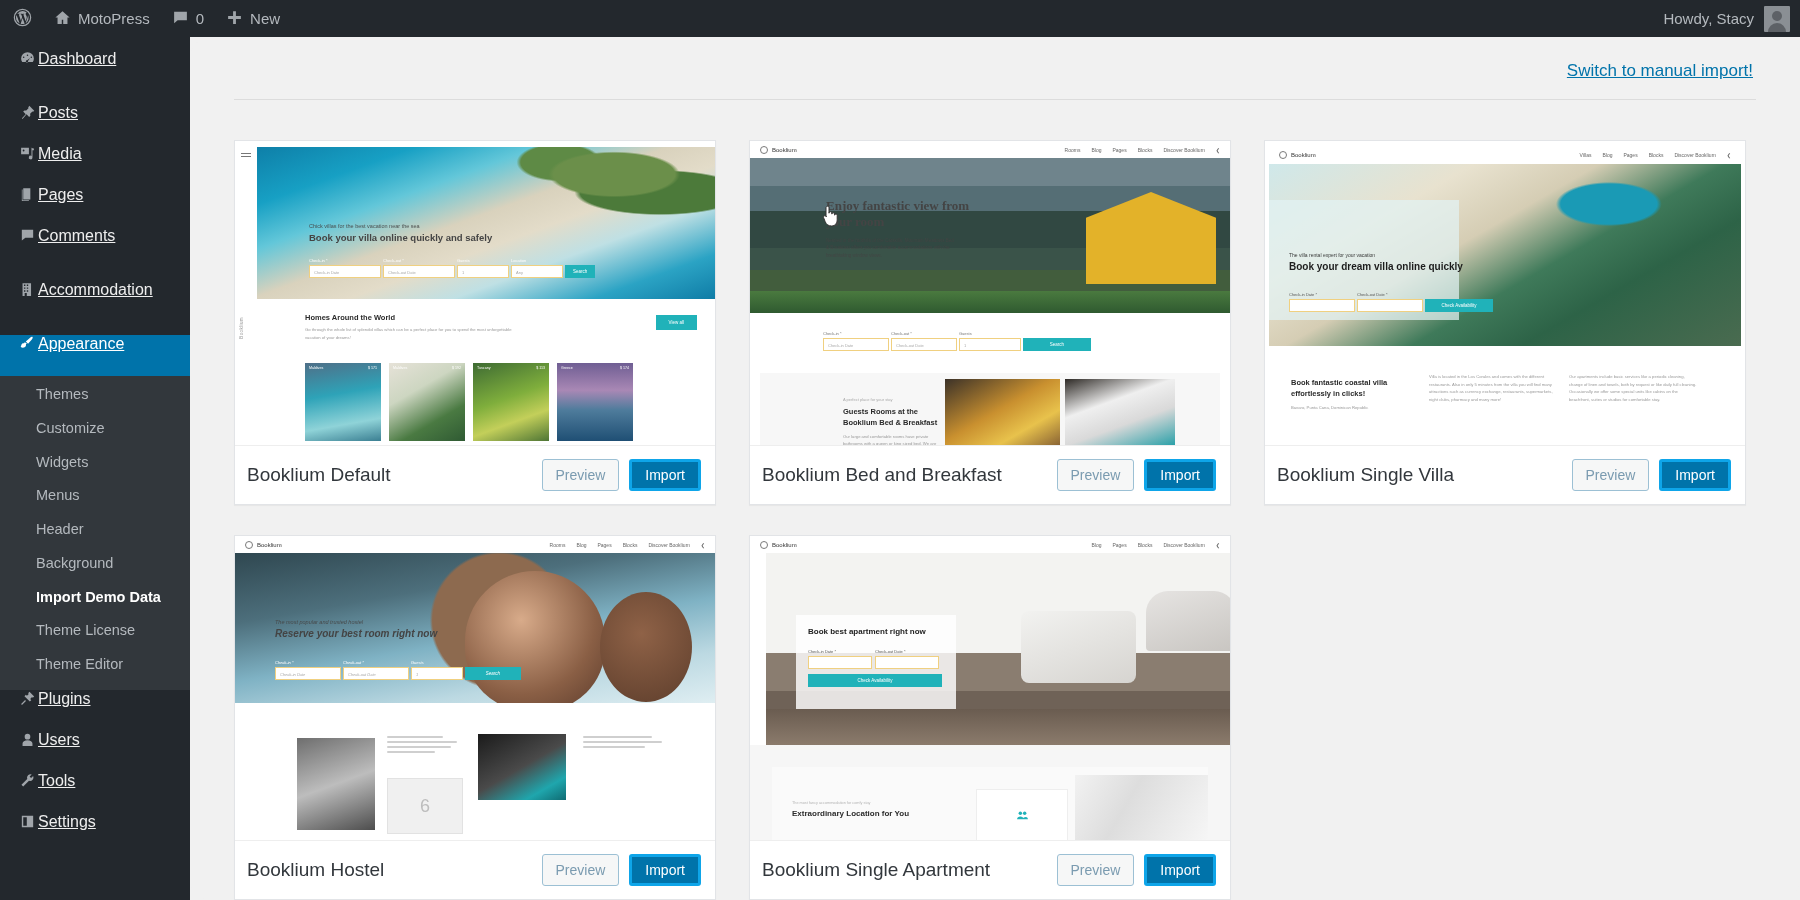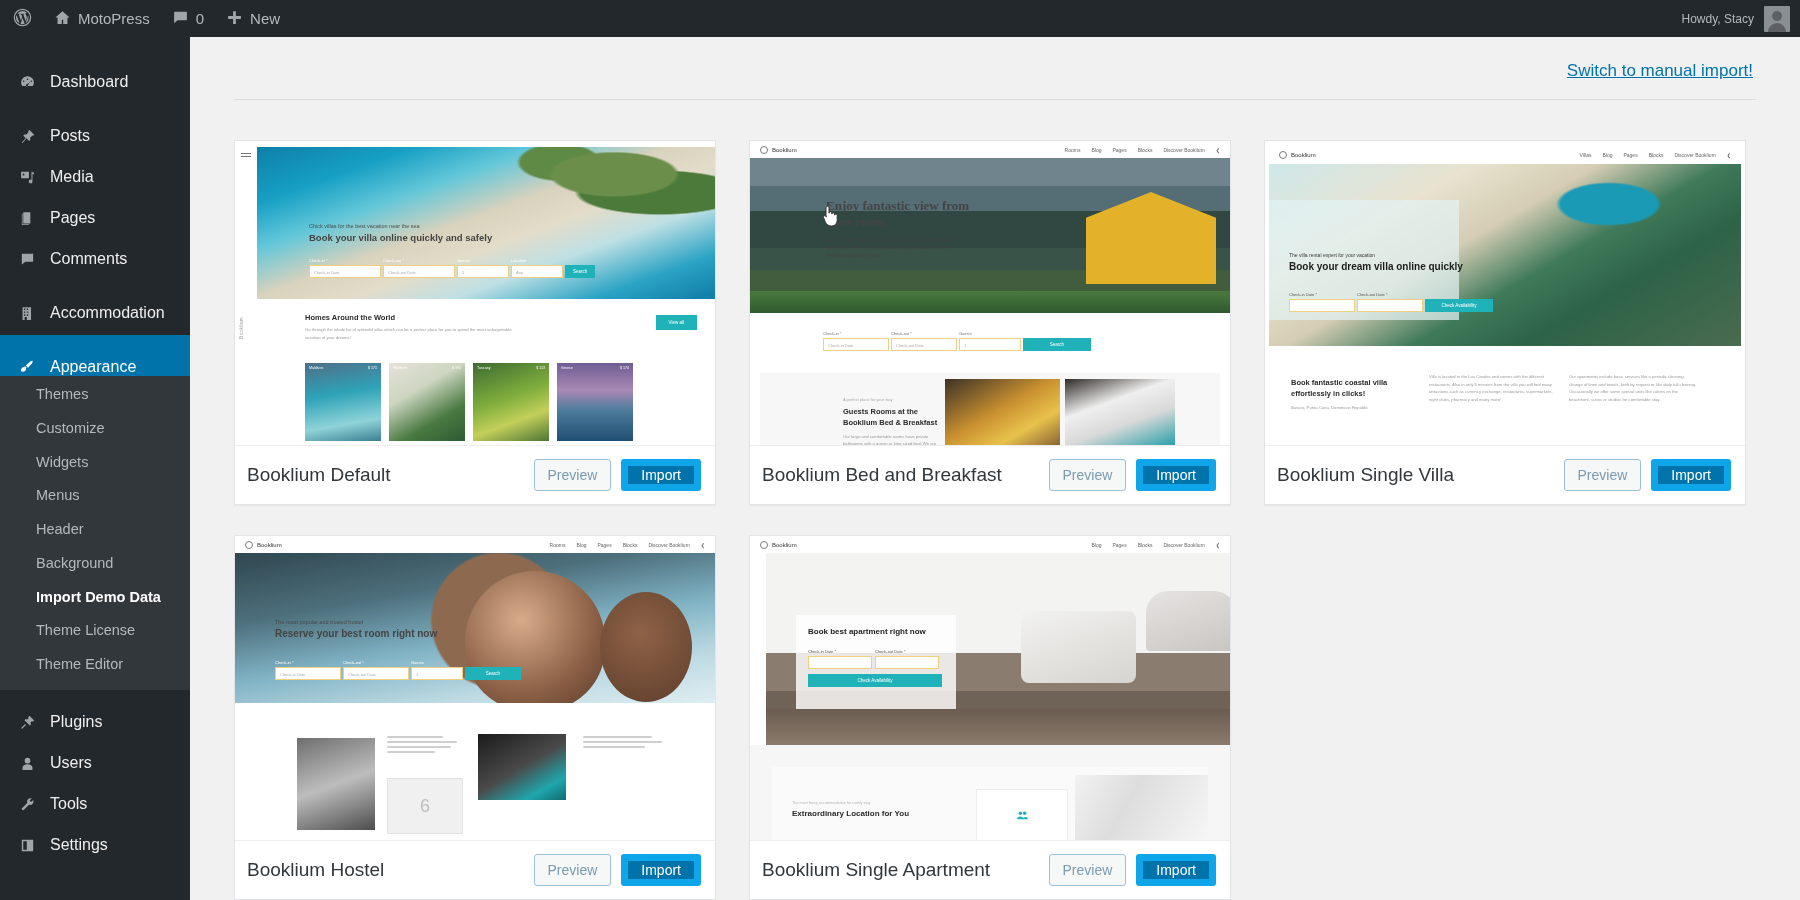--- a/index.html
+++ b/index.html
@@ -17,42 +17,42 @@
     background: #23282d; color: #eee; display: flex; align-items: center;
     z-index: 60;
   }
   .ab-item {
     display: flex; align-items: center; gap: 7px; height: 37px;
     padding: 0 11px; color: #b4b9be; font-size: 15px; white-space: nowrap;
   }
   .ab-item.wp-logo { padding: 0 10px 0 12px; }
   .ab-item .glyph { color: #a0a5aa; display: inline-block; line-height: 1; }
   .ab-right { margin-left: auto; display: flex; align-items: center; padding-right: 10px; }
-  .howdy { color: #b4b9be; font-size: 12px; padding-right: 10px; }
+  .howdy { color: #b4b9be; font-size: 15px; padding-right: 10px; }
   .avatar {
     width: 26px; height: 26px; background: #8a8f94; border-radius: 1px;
     display: inline-block; position: relative; overflow: hidden;
   }
   .avatar::before {
     content: ""; position: absolute; top: 5px; left: 8px; width: 10px; height: 10px;
     border-radius: 50%; background: #5d6166;
   }
   .avatar::after {
     content: ""; position: absolute; top: 17px; left: 4px; width: 18px; height: 13px;
     border-radius: 9px 9px 0 0; background: #5d6166;
   }
 
   
   #sidebar {
     position: absolute; top: 37px; left: 0; width: 190px; height: 863px;
     background: #23282d; z-index: 50;
   }
   .menu-item {
-    display: flex; align-items: flex-end; gap: 12px; height: 41px;
-    padding: 0 0 0 16px; color: #eee; font-size: 16px; position: relative;
+    display: flex; align-items: flex-start; height: 41px;
+    padding: 0 0 0 16px; color: #eee; font-size: 16px; position: relative; text-decoration: underline;
   }
   .menu-item .mi-icon {
     width: 22px; text-align: center; color: #a0a5aa; font-size: 17px; line-height: 1;
     display: flex; align-items: center; justify-content: center;
   }
   .menu-item.current { background: #0073aa; color: #fff; }
   .menu-item.current .mi-icon { color: #fff; }
   .menu-item.current::after {
     content: ""; position: absolute; right: -8px; top: 50%; margin-top: -8px;
     border-top: 8px solid transparent; border-bottom: 8px solid transparent;
@@ -101,21 +101,21 @@
   .card-title {
     font-size: 19px; color: #32373c; font-weight: 400; flex: 1;
     white-space: nowrap; overflow: hidden;
   }
   .btn {
     font-size: 14px; height: 32px; padding: 0 13px; border-radius: 3px;
     display: inline-flex; align-items: center; justify-content: center;
     white-space: nowrap; line-height: 1;
   }
   .btn-preview { background: #f6f7f7; color: #7a9bb0; border: 1px solid #9cc0d4; }
-  .btn-import { background: #0073aa; color: #fff; border: 7px solid #0ea5e9; }
+  .btn-import { background: #0073aa; color: #fff; border: 3px solid #0ea5e9; }
 
   
   .mini { position: absolute; inset: 0; font-size: 4px; color: #444; }
   .mini-nav {
     height: 17px; background: #fff; display: flex; align-items: center;
     padding: 0 10px; gap: 6px; font-size: 5px; color: #555;
   }
   .mini-brand { display: flex; align-items: center; gap: 4px; font-size: 6px; color: #333; }
   .mini-logo {
     width: 8px; height: 8px; border: 1px solid #7a7a7a; border-radius: 50%;
@@ -573,21 +573,21 @@
               </span>
               <span class="mini-menu">
                 <span>Rooms</span>
                 <span>Blog</span>
                 <span>Pages</span>
                 <span>Blocks</span>
                 <span>Discover Booklium</span>
                 <span>❮</span>
               </span>
             </div>
-            <div class="mini-hero" style="position:absolute;left:0;top:17px;right:0;height:150px;">
+            <div class="mini-hero" style="position:absolute;left:0;top:17px;right:0;height:150px;font-style:italic;">
               <div class="ph ph-hostel"></div>
               <div style="position:absolute;left:48%;top:12%;width:140px;height:140px;border-radius:50% 50% 45% 45%;background:radial-gradient(circle at 40% 35%,#d8ab8a,#8a5f45 60%,#5a3a2b);"></div>
               <div style="position:absolute;left:76%;top:26%;width:92px;height:110px;border-radius:50%;background:radial-gradient(circle at 45% 38%,#8f6247,#5e3e2c);"></div>
               <div style="position:absolute;left:40px;top:66px;width:175px;">
                 <div class="hero-kicker">The most popular and trusted hostel</div>
                 <div class="hero-title" style="font-size:10px;">Reserve your best room right now</div>
               </div>
               <div class="searchbar" style="position:absolute;left:40px;top:107px;">
                 <div>
                   <span class="sb-label">Check-in *</span>

